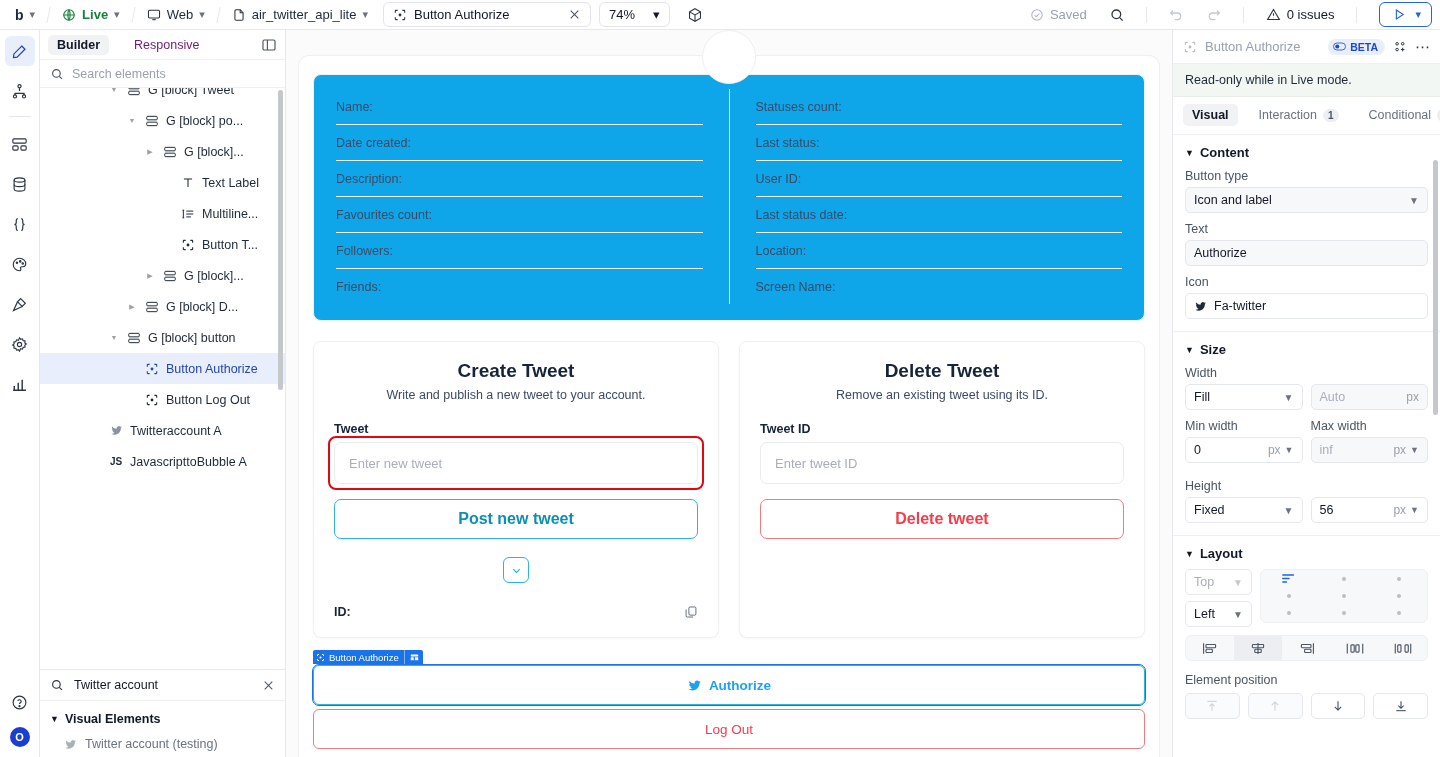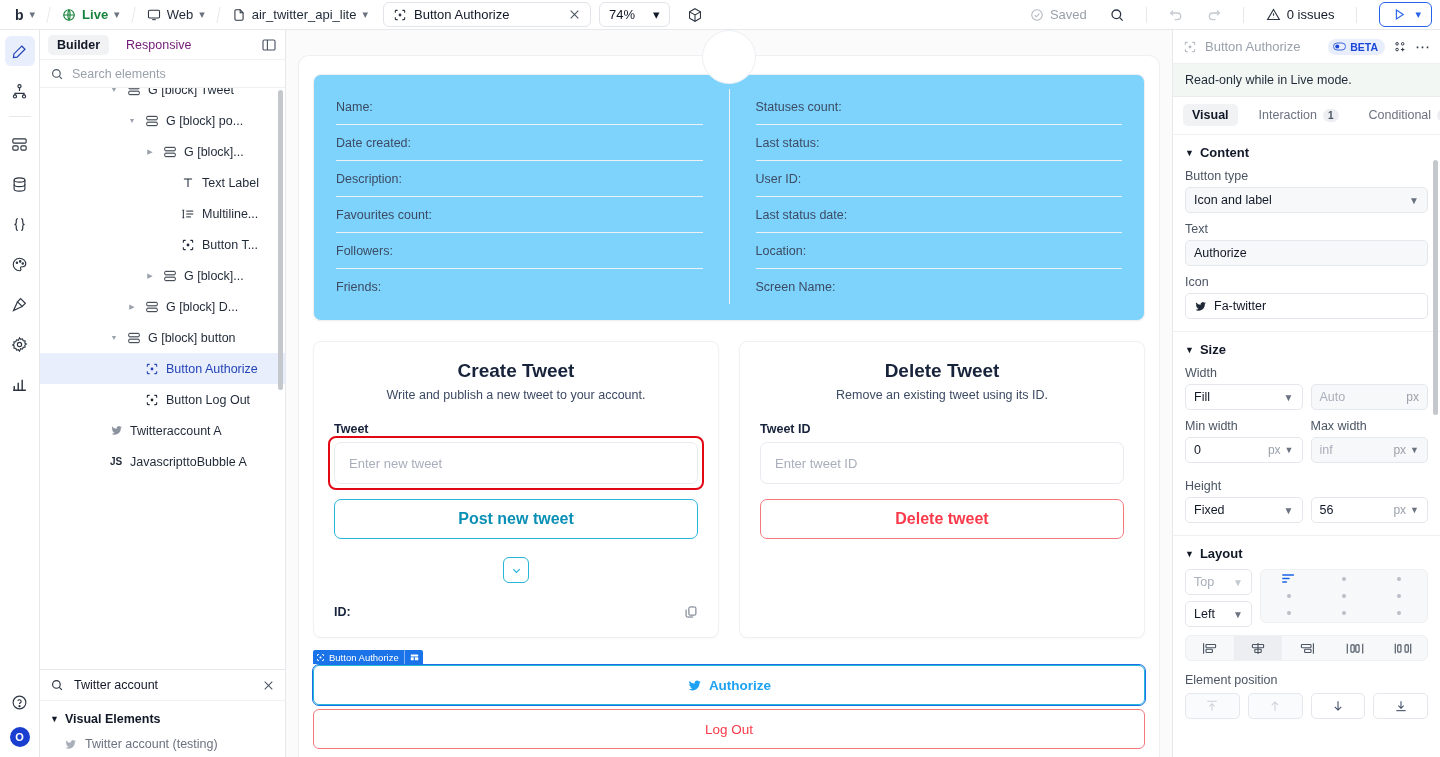--- a/index.html
+++ b/index.html
@@ -44,21 +44,21 @@
   .rail-btn.active { background:#e8eefc; color:#2344b8; }
   .rail-div { width:22px; height:1px; background:#e6e8eb; margin:0 0 12px 0; }
   .rail-spacer { flex:1; }
   .avatar-dot { width:20px; height:20px; border-radius:50%; background:#1a3fd0; color:#fff;
                 display:flex; align-items:center; justify-content:center; font-size:11px;
                 font-weight:700; margin-bottom:10px; }
 
   
   .leftpanel { width:246px; flex:0 0 246px; background:#fff; border-right:1px solid #e6e8eb;
                display:flex; flex-direction:column; min-height:0; position:relative; }
-  .lp-tabs { height:30px; display:flex; align-items:center; padding:0 8px; gap:8px;
+  .lp-tabs { height:30px; display:flex; align-items:center; padding:0 8px; gap:16px;
              border-bottom:1px solid #eef0f2; }
   .lp-tab { padding:3px 9px; border-radius:5px; font-size:12.5px; color:#701a75; }
   .lp-tab.active { background:#f1f2f4; color:#111827; font-weight:700; }
   .lp-tabs .grow { flex:1; }
   .lp-search { height:28px; display:flex; align-items:center; gap:8px; padding:0 10px;
                border-bottom:1px solid #eef0f2; }
   .lp-search input { border:0; outline:0; font-size:12.5px; color:#111827; width:100%;
                      font-family:"Liberation Sans", sans-serif; background:transparent; }
   .lp-search input::placeholder { color:#9aa1ab; }
   .tree { flex:1; overflow:hidden; position:relative; padding-top:2px; }
@@ -80,21 +80,21 @@
               font-size:12.5px; color:#6b7280; }
 
   
   .canvas { flex:1; min-width:0; background:#fbfbfc; display:flex; justify-content:center;
             position:relative; overflow:hidden; }
   .page { width:860px; background:#fff; margin-top:26px; border-radius:10px 10px 0 0;
           box-shadow:0 0 0 1px #eef0f2; padding:0 14px 18px 14px; position:relative; }
   .avatar-cut { position:absolute; top:-26px; left:50%; transform:translateX(-50%);
                 width:54px; height:54px; border-radius:50%; background:#fff;
                 border:1px solid #eceff3; }
-  .infocard { margin-top:18px; border:1px solid #eef0f2; border-radius:8px; background:#7dd3fc;
+  .infocard { margin-top:18px; border:1px solid #eef0f2; border-radius:8px; background:#0ea5e9;
               display:flex; padding:14px 22px 16px 22px; box-shadow:0 1px 2px rgba(16,24,40,.03); }
   .infocol { flex:1; }
   .infocol + .infocol { border-left:1px solid #eef0f2; padding-left:26px; }
   .infocol:first-child { padding-right:26px; }
   .inforow { font-size:12.5px; color:#3c4a63; padding:11px 0 10px 0;
              border-bottom:1px solid #eef1f6; }
   .inforow.last { border-bottom:0; }
 
   .duo { display:flex; gap:20px; margin-top:20px; }
   .tcard { flex:1; border:1px solid #eef0f2; border-radius:8px; background:#fff;

